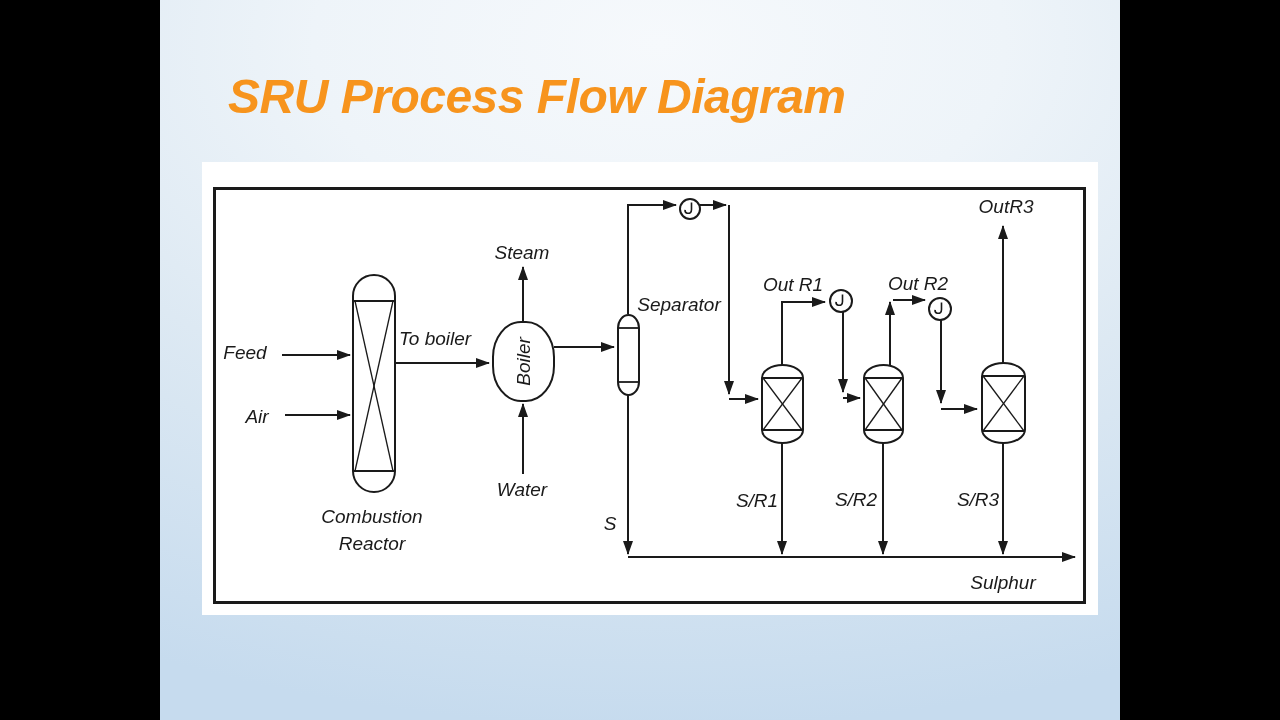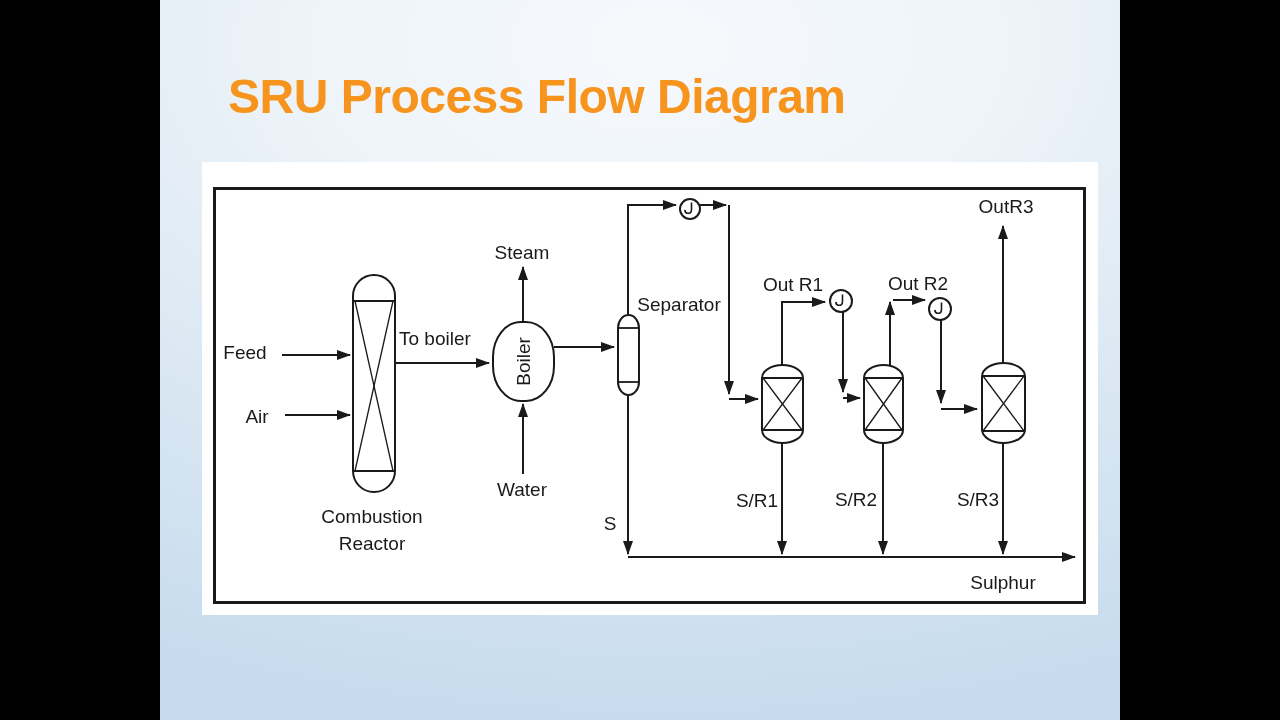--- a/index.html
+++ b/index.html
@@ -9,20 +9,21 @@
     height: 720px;
     background: #000000;
     overflow: hidden;
     font-family: "Liberation Sans", sans-serif;
   }
   .stage {
     position: relative;
     width: 1280px;
     height: 720px;
     background: #000000;
+    font-style: italic;
   }
   .slide {
     position: absolute;
     left: 160px;
     top: 0;
     width: 960px;
     height: 720px;
     background: radial-gradient(120% 95% at 52% 6%,
                 #f6f9fc 0%, #eef4f9 30%, #dde9f3 58%, #c6dbee 100%);
   }

